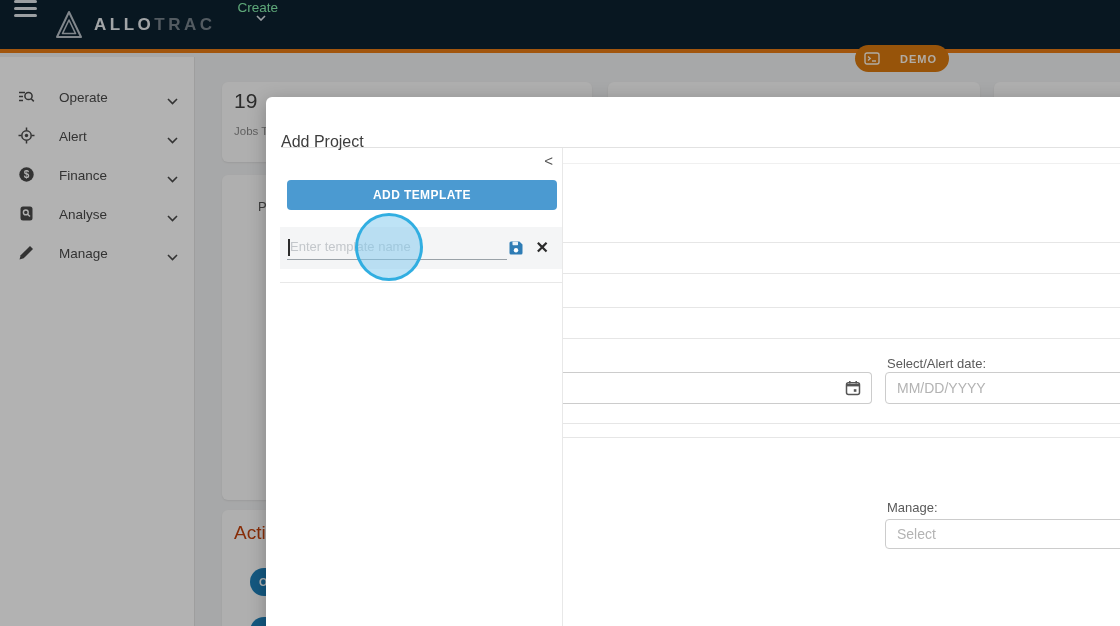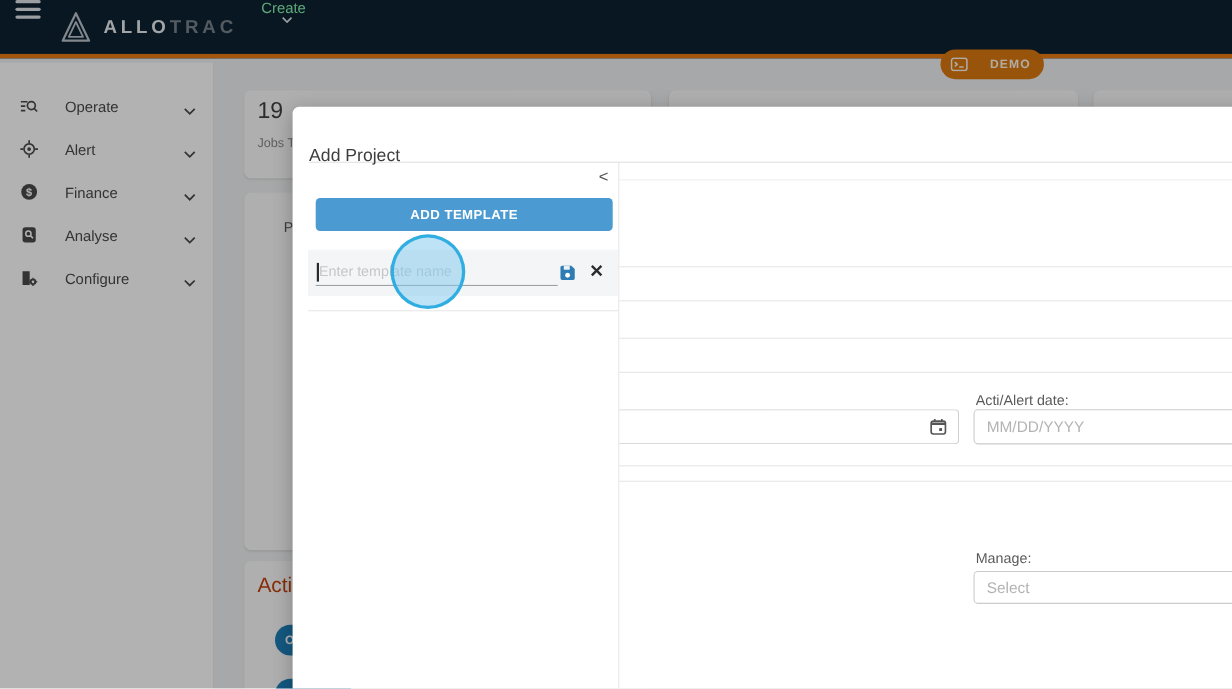--- a/index.html
+++ b/index.html
@@ -191,35 +191,32 @@
                 <path d="M9.6 9.2l2.4 2.4"></path>
               </g>
             </svg>
         </span>
         <span class="lbl">Analyse</span>
         <svg width="11" height="7" viewBox="0 0 11 7">
           <path d="M1 1l4.5 4.5L10 1" fill="none" stroke="#4a4a4a" stroke-width="1.6"></path>
           </svg>
       </div>
 
-
       <div class="side-item">
         <span class="ic">
           <svg width="17" height="17" viewBox="0 0 17 17">
-            <path d="M2.5 15V2.5h6.5V15z" fill="#4a4a4a"></path>
-            <circle cx="12" cy="12.2" r="3" fill="#4a4a4a"></circle>
-            <circle cx="12" cy="12.2" r="1.2" fill="#fff"></circle>
-            <path d="M12 8.4v1M12 15v1M8.2 12.2h1M14.8 12.2h1" stroke="#4a4a4a" stroke-width="1.3"></path>
-            </svg>
-        </span>
-        <span class="lbl">Configure</span>
-        <svg width="11" height="7" viewBox="0 0 11 7">
-          <path d="M1 1l4.5 4.5L10 1" fill="none" stroke="#4a4a4a" stroke-width="1.6"></path>
-          </svg>
-      </div>
+            <path d="M1.5 15.5l1.2-4.2L12 2l3 3-9.3 9.3z" fill="#4a4a4a"></path>
+            </svg>
+        </span>
+        <span class="lbl">Manage</span>
+        <svg width="11" height="7" viewBox="0 0 11 7">
+          <path d="M1 1l4.5 4.5L10 1" fill="none" stroke="#4a4a4a" stroke-width="1.6"></path>
+          </svg>
+      </div>
+
     </div>
 
     <div class="main">
       <div class="card card-stat">
         <div class="stat-value">19</div>
         <div class="stat-label">Jobs T</div>
       </div>
       <div class="card card-b"></div>
       <div class="card card-c"></div>
       <div class="card card-chart">
@@ -278,21 +275,21 @@
           <div class="date1">
             <span class="cal">
               <svg width="16" height="16" viewBox="0 0 16 16">
                 <rect x="1.5" y="2.8" width="13" height="11.7" rx="2" fill="none" stroke="#555" stroke-width="1.5"></rect>
                 <path d="M1.5 5.2h13" stroke="#555" stroke-width="2.4"></path>
                 <path d="M4.8 1v2.4M11.2 1v2.4" stroke="#555" stroke-width="1.5"></path>
                 <rect x="8.8" y="9.2" width="2.6" height="2.6" fill="#555"></rect>
               </svg>
             </span>
           </div>
-          <div class="field-label" style="left:324px; top:17px;">Acti/Alert date:</div>
+          <div class="field-label" style="left:324px; top:17px;">Select/Alert date:</div>
           <div class="input-box date2">
             <input type="text" placeholder="MM/DD/YYYY" style="">
           </div>
         </div>
 
         <div class="fr fr7"></div>
 
         <div class="fr fr-fleet">
           <div class="field-label" style="left:324px; top:62px;">Manage:</div>
           <div class="input-box fleet-select">

